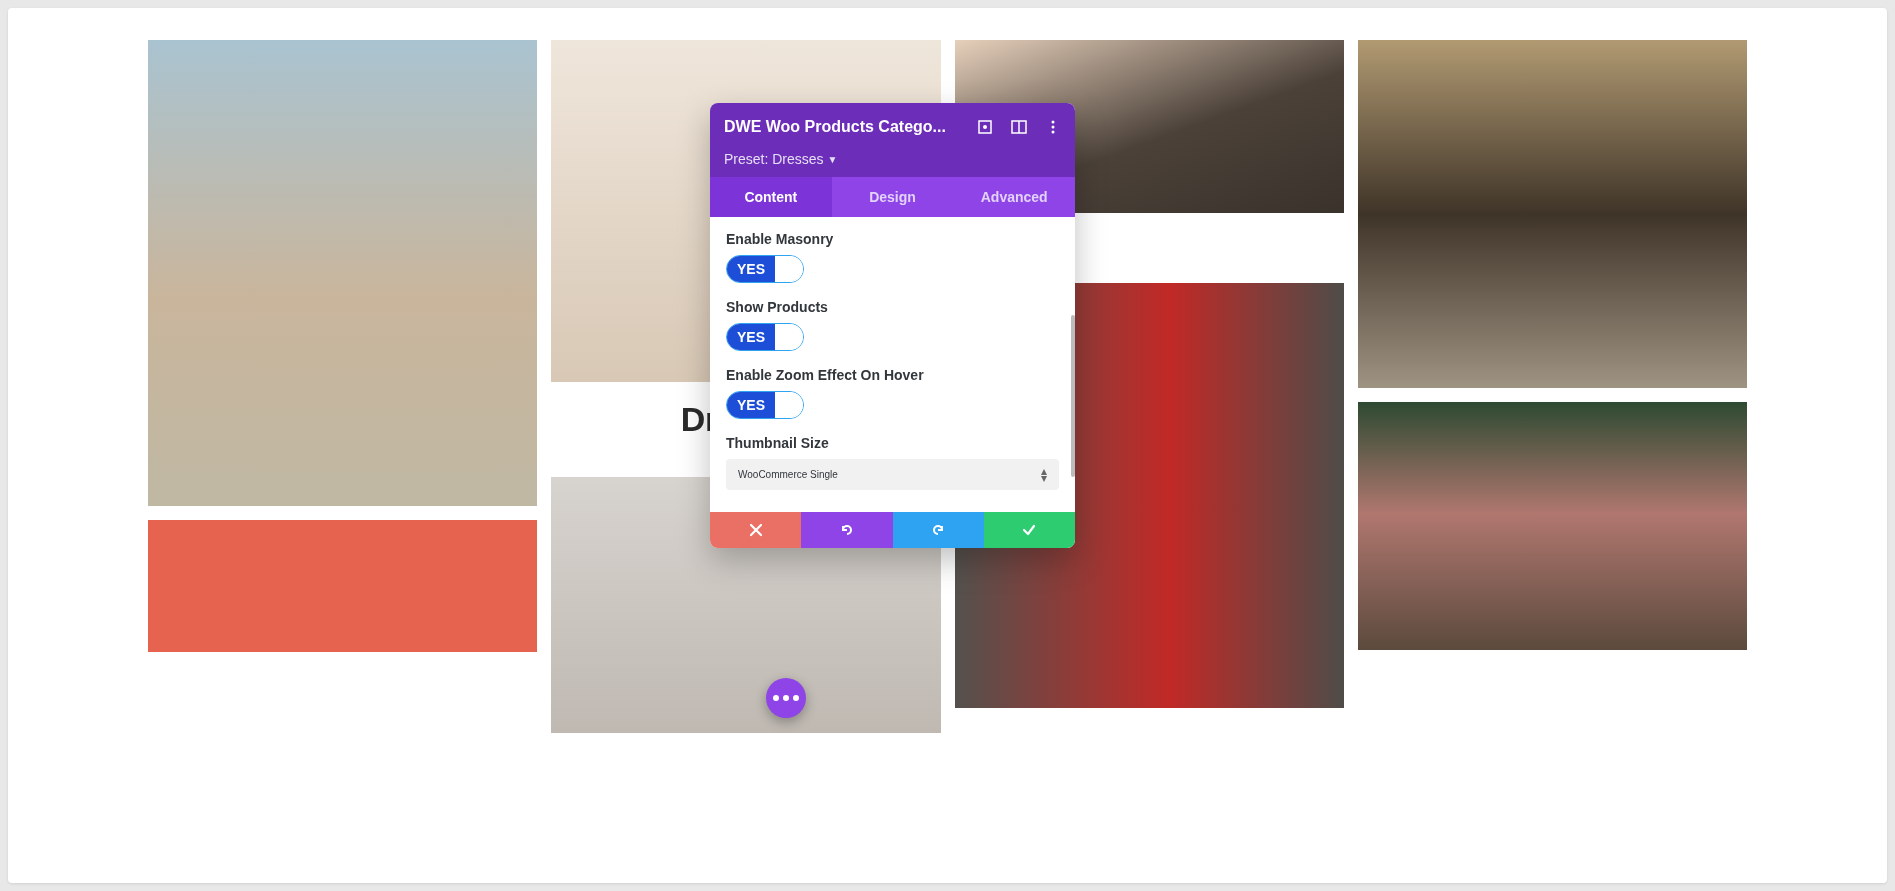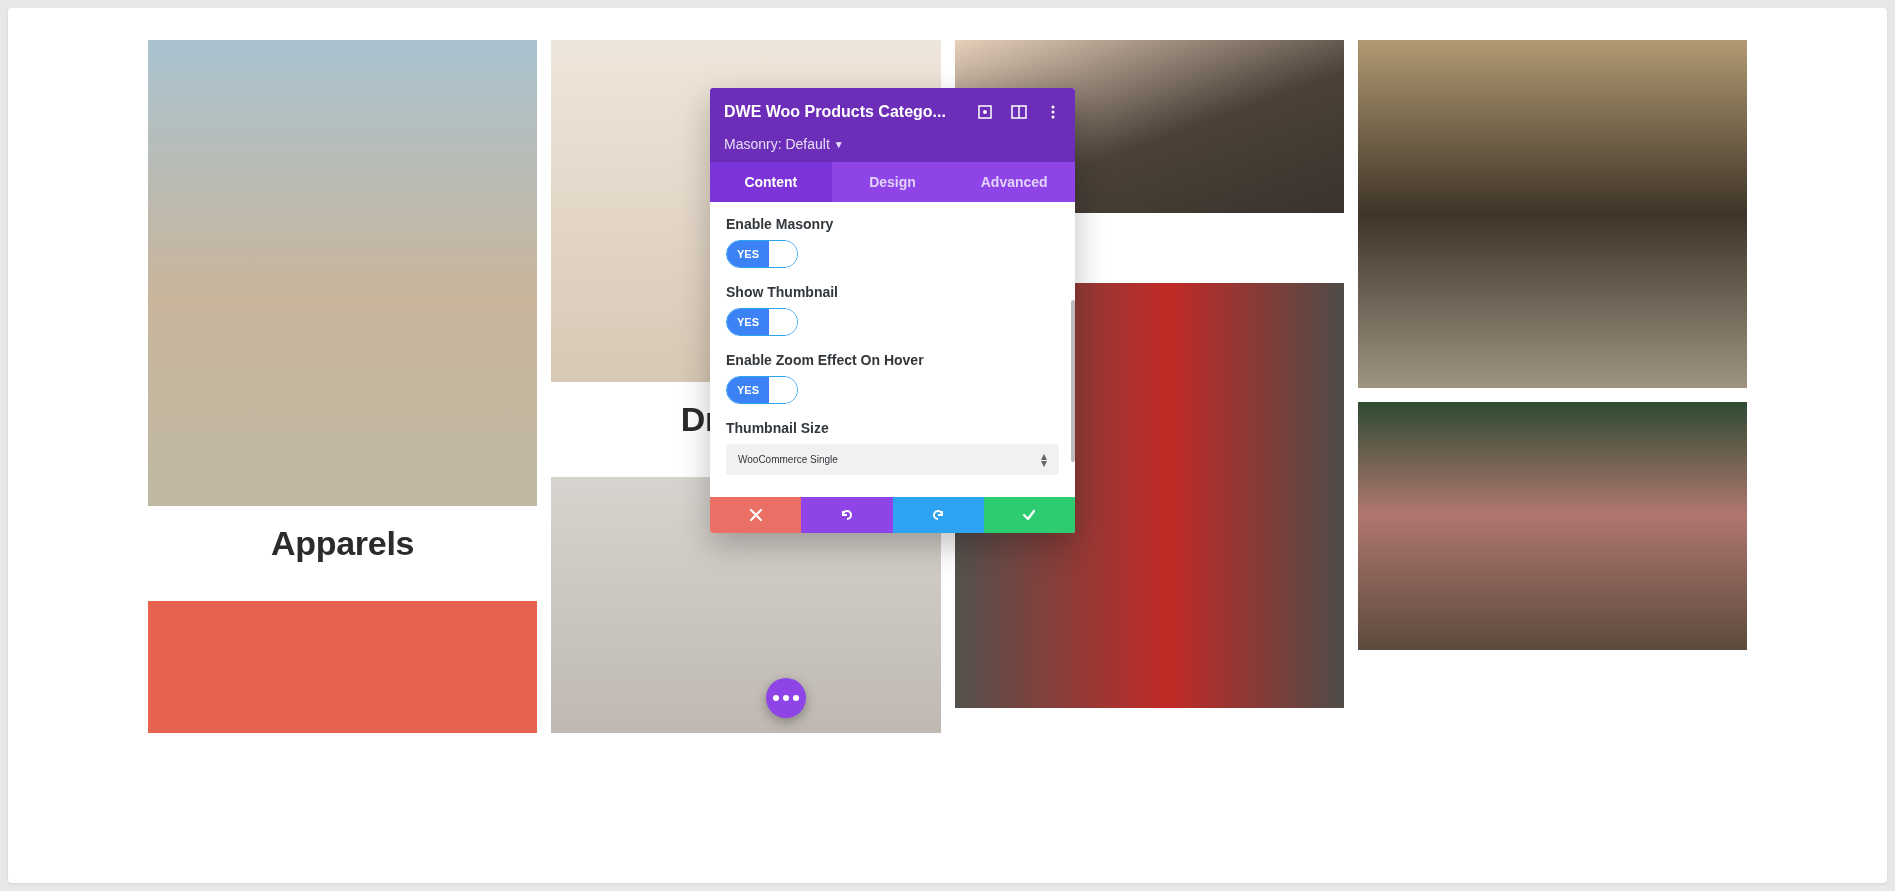--- a/index.html
+++ b/index.html
@@ -58,25 +58,25 @@
   font-size: 34px;
   font-weight: 600;
   color: #2b2b2b;
   letter-spacing: -0.3px;
 }
 .col { display: flex; flex-direction: column; gap: 14px; }
 
 .modal {
   position: absolute;
   left: 702px;
-  top: 80px;
+  top: 95px;
   width: 365px;
   background: #fff;
   box-shadow: 0 12px 32px rgba(0,0,0,0.25);
-  border-radius: 3px;
+  border-radius: 8px;
   overflow: hidden;
   font-size: 14px;
 }
 .modal-header {
   background: #6c2eb9;
   color: #fff;
   padding: 0 14px;
 }
 .modal-titlebar {
   display: flex;
@@ -129,24 +129,24 @@
   display: inline-flex;
   align-items: center;
   background: #fff;
   border: 1px solid #2ea3f2;
   border-radius: 16px;
   overflow: hidden;
   height: 28px;
   cursor: pointer;
 }
 .toggle .on {
-  background: #3b82f6;
+  background: #1d4ed8;
   color: #fff;
   font-weight: 700;
-  font-size: 11px;
+  font-size: 14px;
   padding: 4px 10px;
   height: 100%;
   display: flex;
   align-items: center;
 }
 .toggle .knob {
   width: 28px;
   height: 100%;
   background: #fff;
 }
@@ -219,21 +219,20 @@
 </style>
 </head>
 <body>
 
 <div class="viewport">
   <div class="canvas">
 
     <div class="col">
       <div class="card">
         <div class="card-img apparels"></div>
-        <div class="card-label">Apparels</div>
       </div>
       <div class="card">
         <div class="card-img red-bg"></div>
       </div>
     </div>
 
     <div class="col">
       <div class="card">
         <div class="card-img dresses"></div>
         <div class="card-label">Dresses</div>
@@ -283,42 +282,42 @@
               <line x1="8" y1="2" x2="8" y2="14" stroke="#fff" stroke-width="1.5"></line>
             </svg>
           <svg viewBox="0 0 16 16">
               <circle cx="8" cy="3" r="1.5"></circle>
               <circle cx="8" cy="8" r="1.5"></circle>
               <circle cx="8" cy="13" r="1.5"></circle>
             </svg>
         </div>
       </div>
       <div class="modal-preset">
-        <span>Masonry: Default</span>
+        <span>Preset: Dresses</span>
         <span class="caret">▼</span>
       </div>
     </div>
     <div class="modal-tabs">
       <div class="modal-tab active">Content</div>
       <div class="modal-tab">Design</div>
       <div class="modal-tab">Advanced</div>
     </div>
     <div class="modal-body">
       <div class="scroll-indicator"></div>
 
       <div class="field">
         <div class="field-label">Enable Masonry</div>
         <div class="toggle">
           <div class="on">YES</div>
           <div class="knob"></div>
         </div>
       </div>
 
       <div class="field">
-        <div class="field-label">Show Thumbnail</div>
+        <div class="field-label">Show Products</div>
         <div class="toggle">
           <div class="on">YES</div>
           <div class="knob"></div>
         </div>
       </div>
 
       <div class="field">
         <div class="field-label">Enable Zoom Effect On Hover</div>
         <div class="toggle">
           <div class="on">YES</div>

